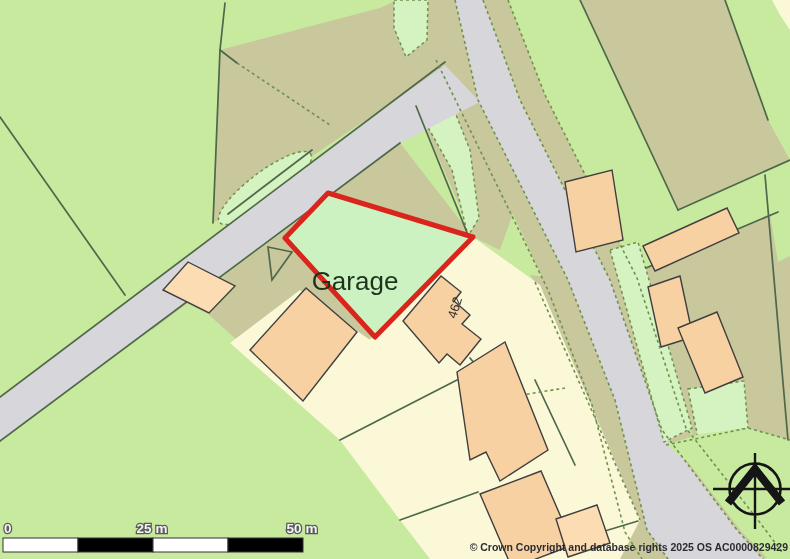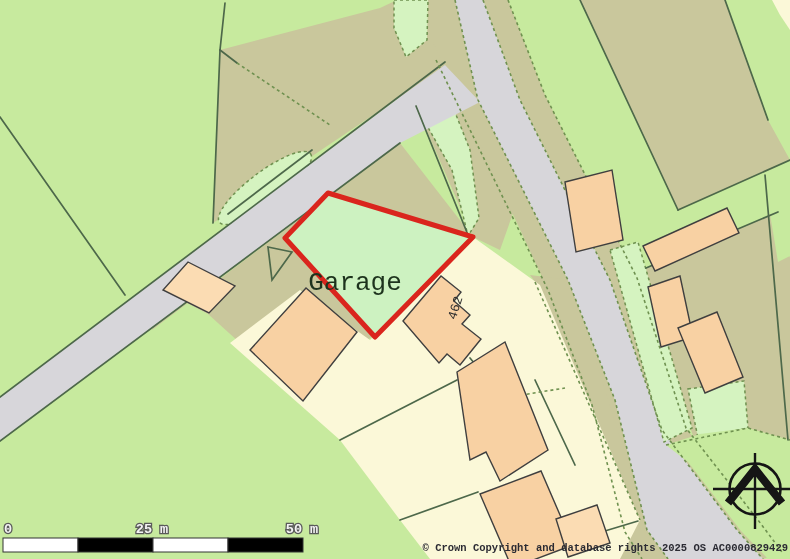--- a/index.html
+++ b/index.html
@@ -1,17 +1,17 @@
 <!DOCTYPE html>
 <html style="--field_green: #c7ea9e; --mint_green: #d5f3c0; --plot_green: #cdf2c1; --khaki: #c9c79c; --road_grey: #d7d6da; --cream: #fbf8d8; --building_peach: #f8d1a3; --building_peach_light: #fbdcb3; --boundary_green: #4d684a; --dashed_olive: #6f9150; --plot_outline_red: #da251d; --building_outline: #3f3f3f; --scale_white: #ffffff; --scale_black: #000000;"><head>
 <meta charset="utf-8">
 <style>
   html,body{margin:0;padding:0;background:#fff;}
   #stage{width:790px;height:559px;position:relative;overflow:hidden;
-         font-family:Liberation Mono, monospace;}
+         font-family:Liberation Sans, sans-serif;}
   svg{display:block}
   
   .f-field{fill:var(--field_green,#c7ea9e);}
   .f-field2{fill:var(--field_green,#c7ea9e);}
   .f-mint{fill:var(--mint_green,#d5f3c0);stroke:var(--dashed_olive,#6f9150);
           stroke-width:1.5;stroke-dasharray:3 3;}
   .f-khaki{fill:var(--khaki,#c9c79c);}
   .f-road{fill:var(--road_grey,#d7d6da);}
   .f-cream{fill:var(--cream,#fbf8d8);}
   .f-bldg{fill:var(--building_peach,#f8d1a3);stroke:var(--building_outline,#3f3f3f);

